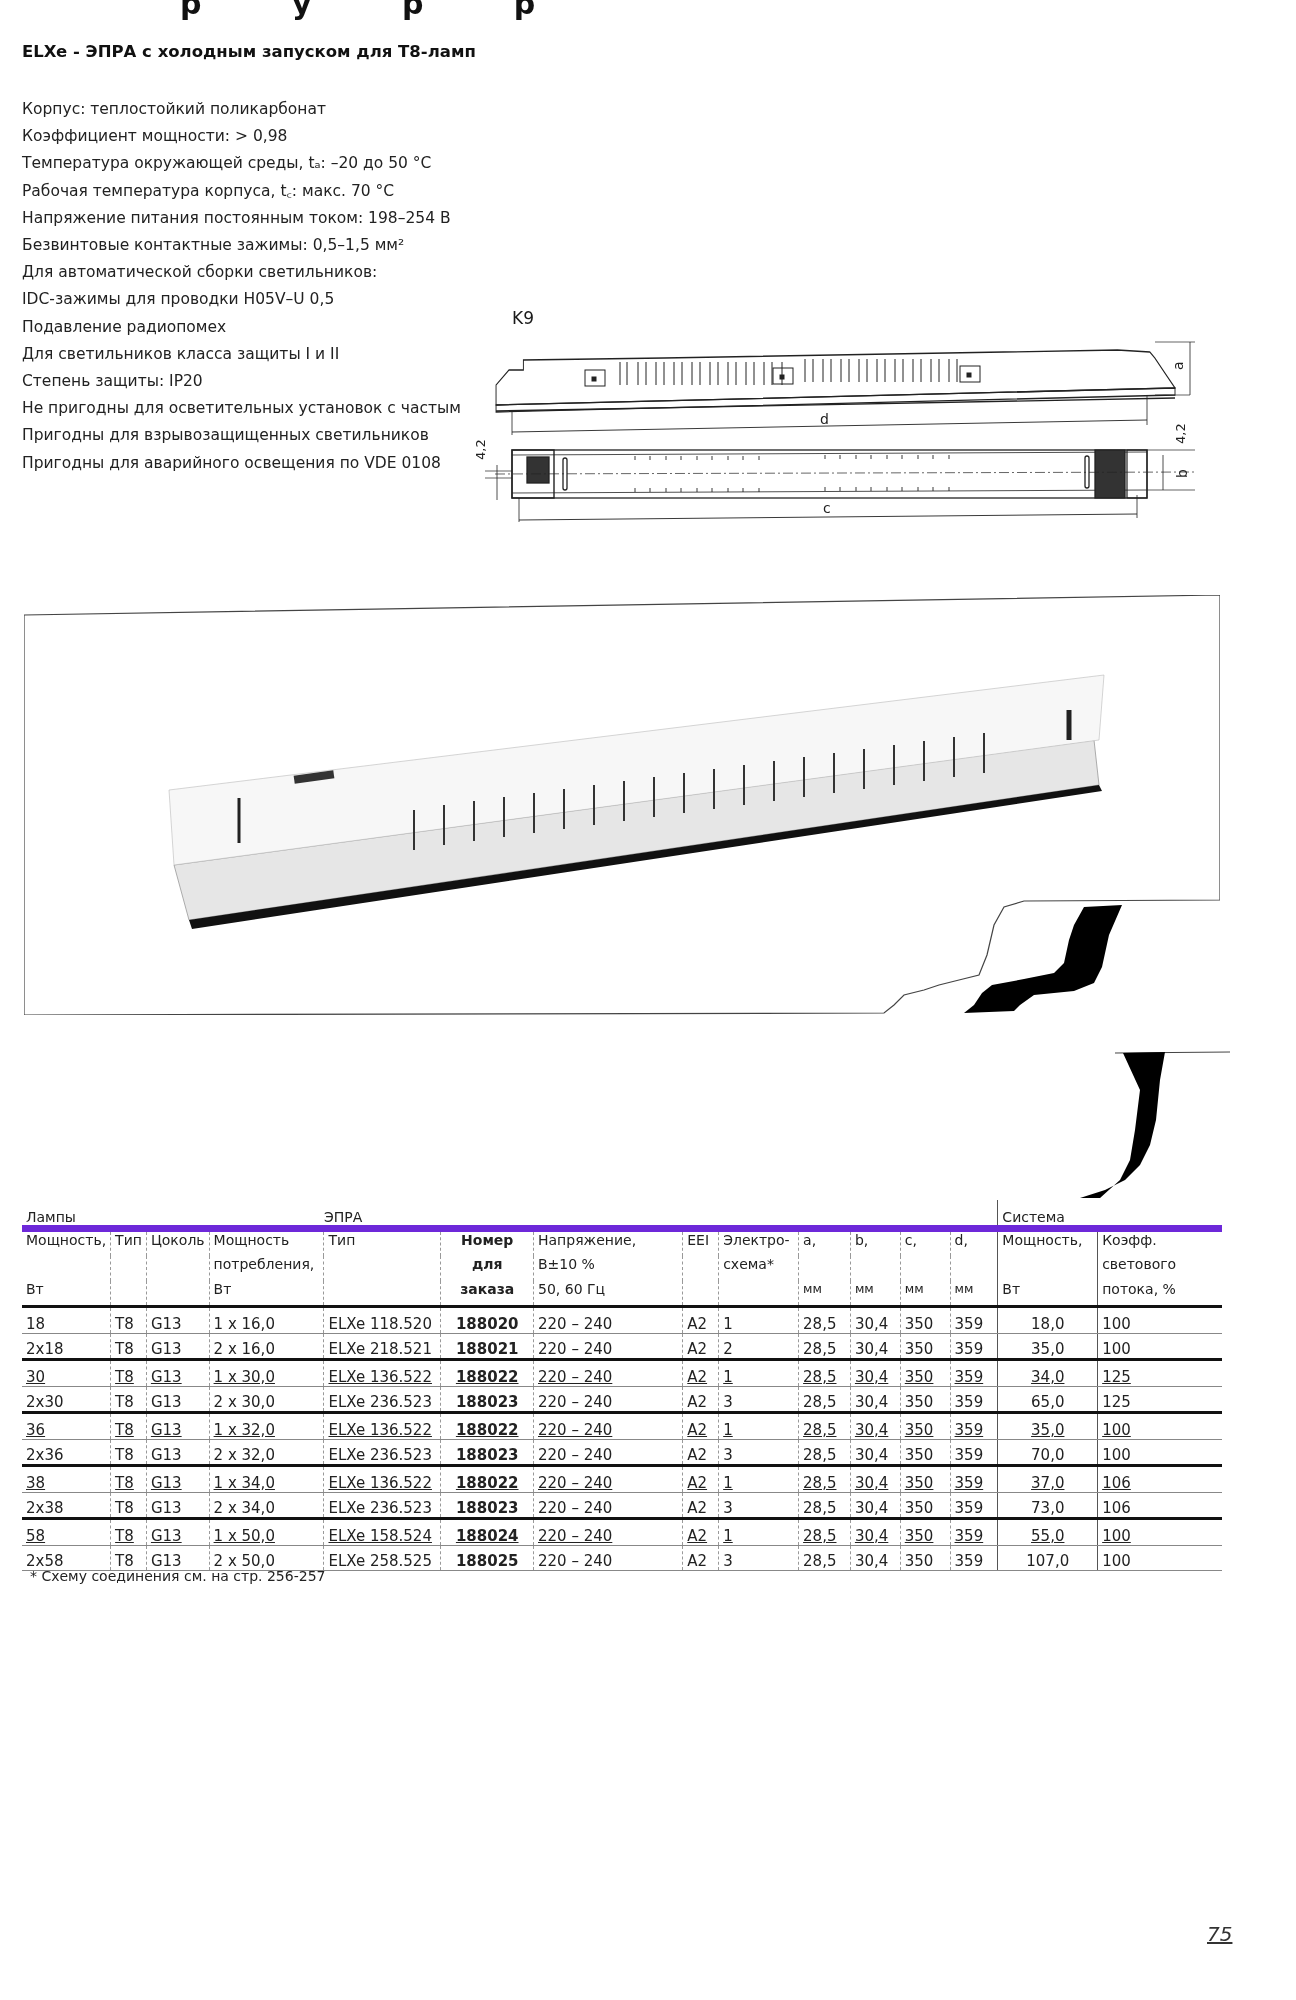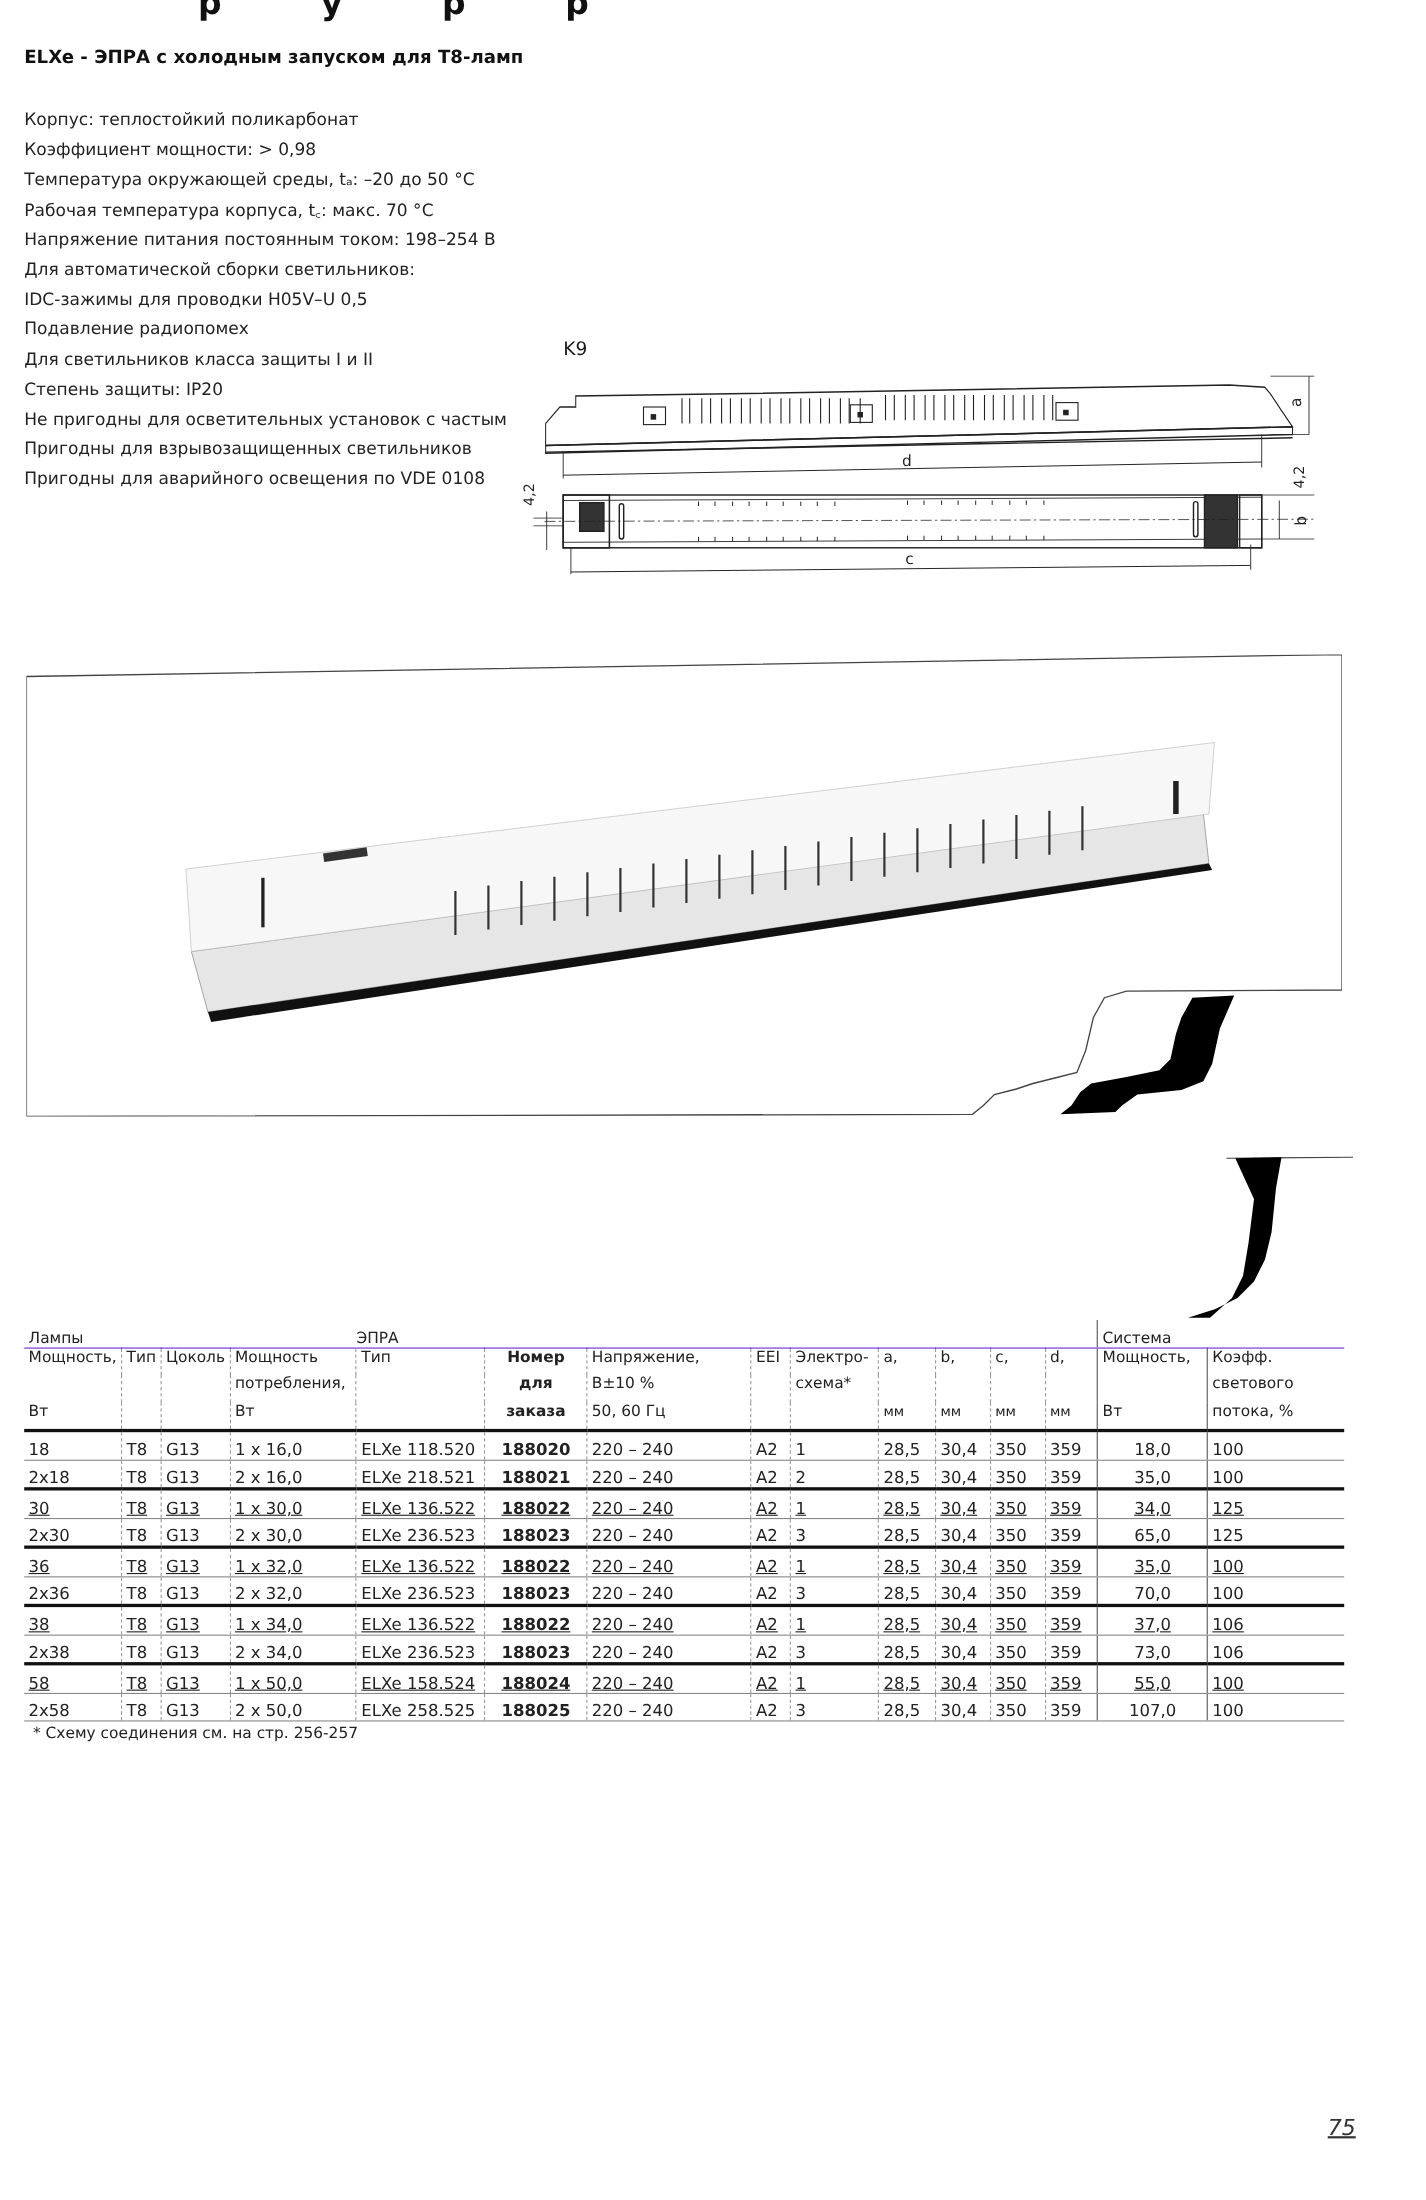--- a/index.html
+++ b/index.html
@@ -12,21 +12,21 @@
   .specs li { font-size:15.5px; line-height:27.2px; color:#222; white-space:nowrap; }
   .diagram { left:455px; top:300px; width:740px; height:230px; }
   .k9 { left:512px; top:308px; font-size:17px; font-weight:normal; }
   .photo-frame { left:24px; top:595px; width:1196px; height:420px; }
   .black2 { left:1080px; top:1050px; width:150px; height:150px; }
   table.spec { position:absolute; left:22px; top:1200px; width:1200px; border-collapse:collapse;
                font-size:15px; color:#222; }
   table.spec td { padding:0 4px; height:24.5px; border-left:1px dashed #999; white-space:nowrap; vertical-align:bottom; }
   table.spec td:first-child { border-left:none; }
   table.spec tr.head td { vertical-align:top; font-size:14px; }
-  table.spec tr.grp td { font-size:14px; border-bottom:1px solid #6d28d9; }
+  table.spec tr.grp td { font-size:14px; border-bottom:7px solid #6d28d9; }
   table.spec tr.units td { font-size:12.5px; }
   table.spec tr.row td { border-bottom:1px solid #888; }
   table.spec tr.row.pair-start td { border-top:3px solid #111;text-decoration:underline; }
   table.spec tr.hdr-last td { border-bottom:3px solid #111;margin-top:42px; }
   .bold { font-weight:bold;text-align:center; }
   .num-c { text-align:center; }
   .footnote { left:30px; top:1568px; font-size:14px; color:#222; }
   .pageno { left:1207px; top:1922px; font-size:20px; color:#333; font-style:italic;text-decoration:underline; }
 </style>
 </head>
@@ -35,20 +35,21 @@
 <div class="abs cut-heading">р  у  р  р</div>
 
 <div class="abs title">ELXe - ЭПРА с холодным запуском для Т8-ламп</div>
 
 <ul class="abs specs">
   <li>Корпус: теплостойкий поликарбонат</li>
   <li>Коэффициент мощности: &gt; 0,98</li>
   <li>Температура окружающей среды, tₐ: –20 до 50 °C</li>
   <li>Рабочая температура корпуса, t꜀: макс. 70 °C</li>
   <li>Напряжение питания постоянным током: 198–254 В</li>
+  <li>Безвинтовые контактные зажимы: 0,5–1,5 мм²</li>
   <li>Для автоматической сборки светильников:</li>
   <li>IDC-зажимы для проводки H05V–U 0,5</li>
   <li>Подавление радиопомех</li>
   <li>Для светильников класса защиты I и II</li>
   <li>Степень защиты: IP20</li>
   <li>Не пригодны для осветительных установок с частым</li>
   <li>Пригодны для взрывозащищенных светильников</li>
   <li>Пригодны для аварийного освещения по VDE 0108</li>
 </ul>
 

